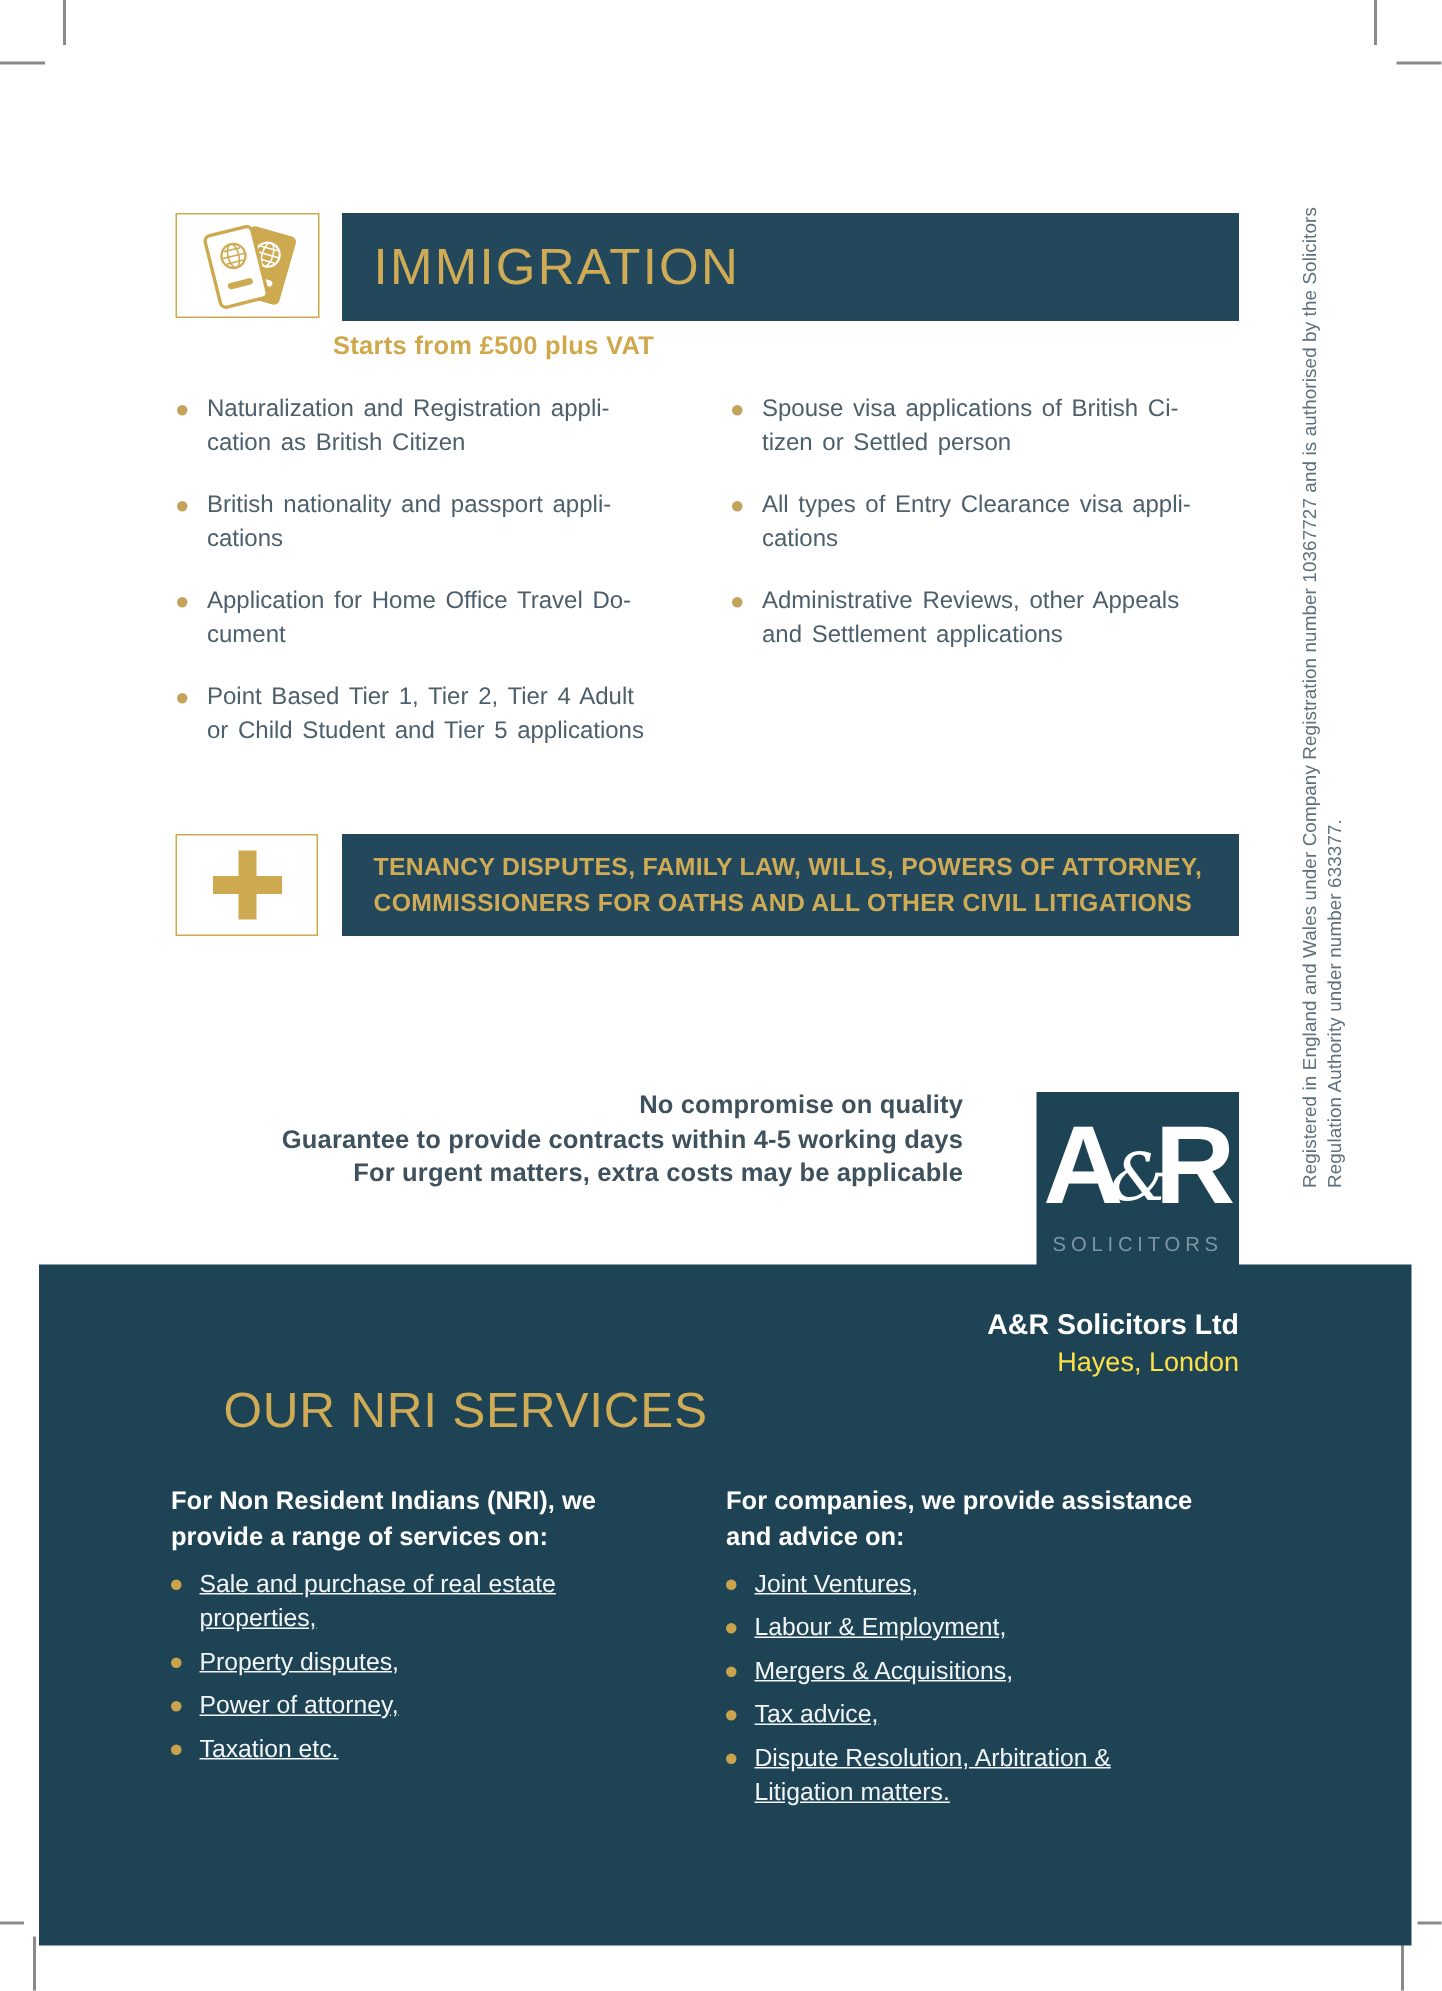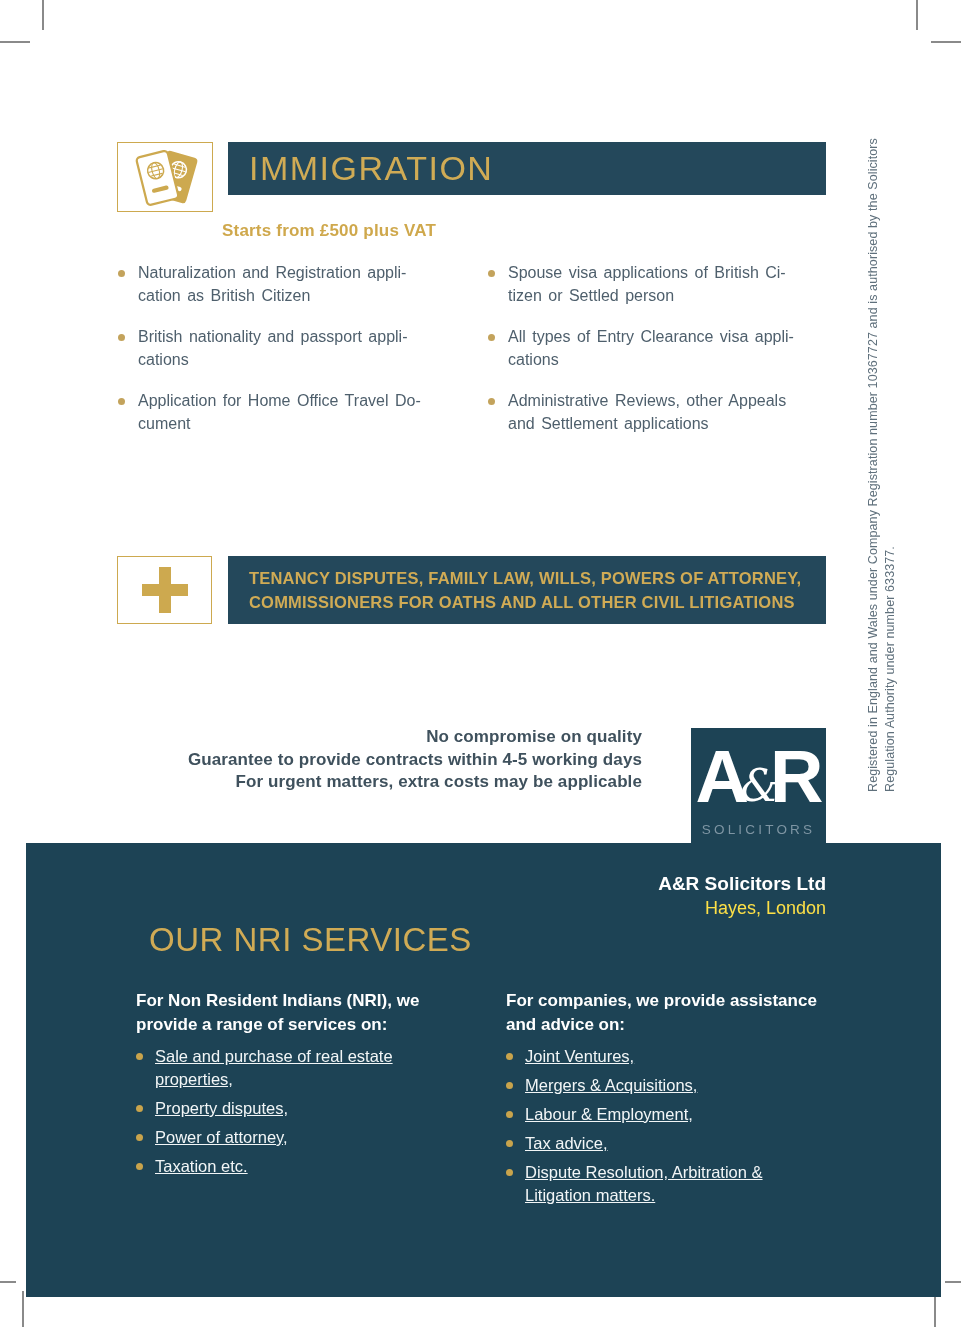--- a/index.html
+++ b/index.html
@@ -35,21 +35,21 @@
   .plus-v { position: absolute; left: 17px; top: 0; width: 12px; height: 46px; background: #cda94f; }
   .plus-h { position: absolute; left: 0; top: 17px; width: 46px; height: 12px; background: #cda94f; }
 
   
   .banner {
     position: absolute; left: 228px; width: 598px;
     background: #24485b; color: #d0ab55;
     display: flex; align-items: center;
     padding-left: 21px;
   }
-  .immigration-banner { top: 142px; height: 53px; }
+  .immigration-banner { top: 142px; height: 72px; }
   .immigration-banner .banner-title {
     font-size: 34px; letter-spacing: 1.5px; font-weight: 400;
   }
   .tenancy-banner { top: 556px; height: 68px; }
   .tenancy-banner .tenancy-text {
     font-size: 16.5px; font-weight: 700; line-height: 24px;
     letter-spacing: 0.2px; white-space: pre-line;
   }
 
   .starts-from {
@@ -101,21 +101,21 @@
   }
   .firm-block { position: absolute; right: 115px; top: 28px; text-align: right; }
   .firm-name { color: #ffffff; font-size: 19px; font-weight: 700; line-height: 25px; }
   .firm-city { color: #fde047; font-size: 18px; font-weight: 400; line-height: 24px; }
 
   .nri-title {
     position: absolute; left: 92px; top: 78px;
     color: #d0ab55; font-size: 33px; font-weight: 400; letter-spacing: 0.5px; margin-left: 31px;
   }
   .nri-grid {
-    position: absolute; left: 110px; top: 146px; width: 710px;
+    position: absolute; left: 88px; top: 146px; width: 710px;
     display: grid; grid-template-columns: 340px 340px; column-gap: 30px;
   }
   .nri-heading {
     color: #ffffff; font-size: 17px; font-weight: 700; line-height: 23.5px;
     white-space: pre-line; margin-bottom: 9px;
   }
   .nri-item { display: flex; margin-bottom: 6px; }
   .nri-item .dot {
     flex: 0 0 auto; width: 7px; height: 7px; border-radius: 50%;
     background: #c9a44c; margin: 8px 12px 0 0;
@@ -189,20 +189,25 @@
           <span class="bullet-text">British nationality and passport appli-
 cations</span>
         </div>
 
         <div class="bullet-item">
           <span class="dot"></span>
           <span class="bullet-text">Application for Home Office Travel Do-
 cument</span>
         </div>
 
+        <div class="bullet-item">
+          <span class="dot"></span>
+          <span class="bullet-text">Point Based Tier 1, Tier 2, Tier 4 Adult
+or Child Student and Tier 5 applications</span>
+        </div>
       </div>
     <div class="col">
 
         <div class="bullet-item">
           <span class="dot"></span>
           <span class="bullet-text">Spouse visa applications of British Ci-
 tizen or Settled person</span>
         </div>
 
         <div class="bullet-item">
@@ -285,26 +290,26 @@
 and advice on:</div>
         <div>
 
             <div class="nri-item">
               <span class="dot"></span>
               <span class="bullet-text">Joint Ventures,</span>
             </div>
 
             <div class="nri-item">
               <span class="dot"></span>
+              <span class="bullet-text">Labour &amp; Employment,</span>
+            </div>
+
+            <div class="nri-item">
+              <span class="dot"></span>
               <span class="bullet-text">Mergers &amp; Acquisitions,</span>
-            </div>
-
-            <div class="nri-item">
-              <span class="dot"></span>
-              <span class="bullet-text">Labour &amp; Employment,</span>
             </div>
 
             <div class="nri-item">
               <span class="dot"></span>
               <span class="bullet-text">Tax advice,</span>
             </div>
 
             <div class="nri-item">
               <span class="dot"></span>
               <span class="bullet-text">Dispute Resolution, Arbitration &amp;

